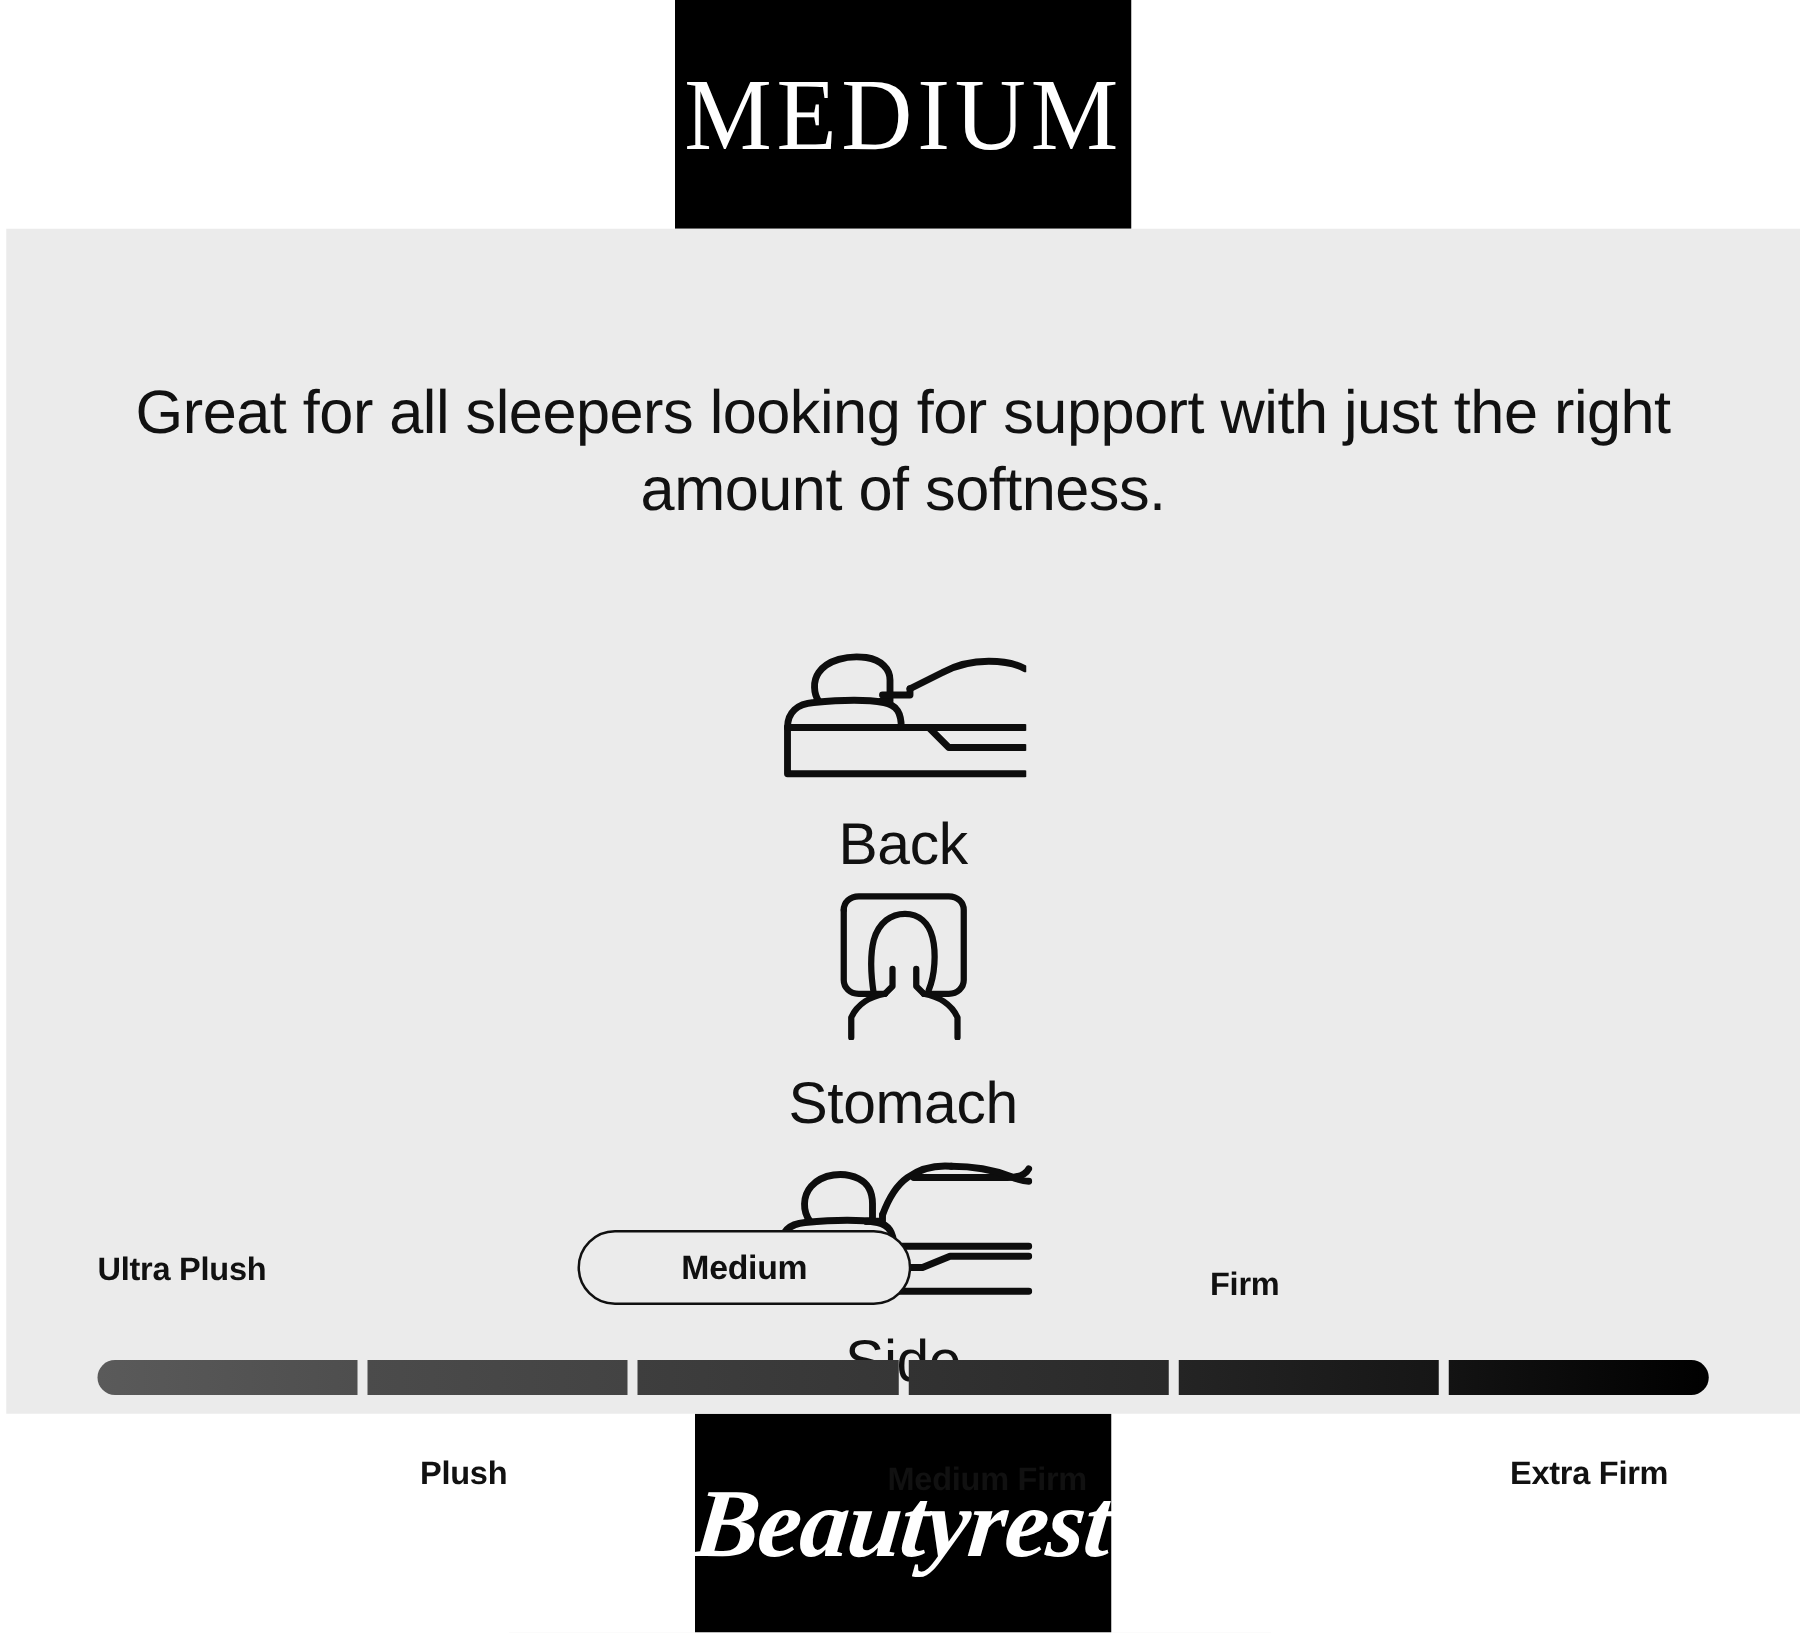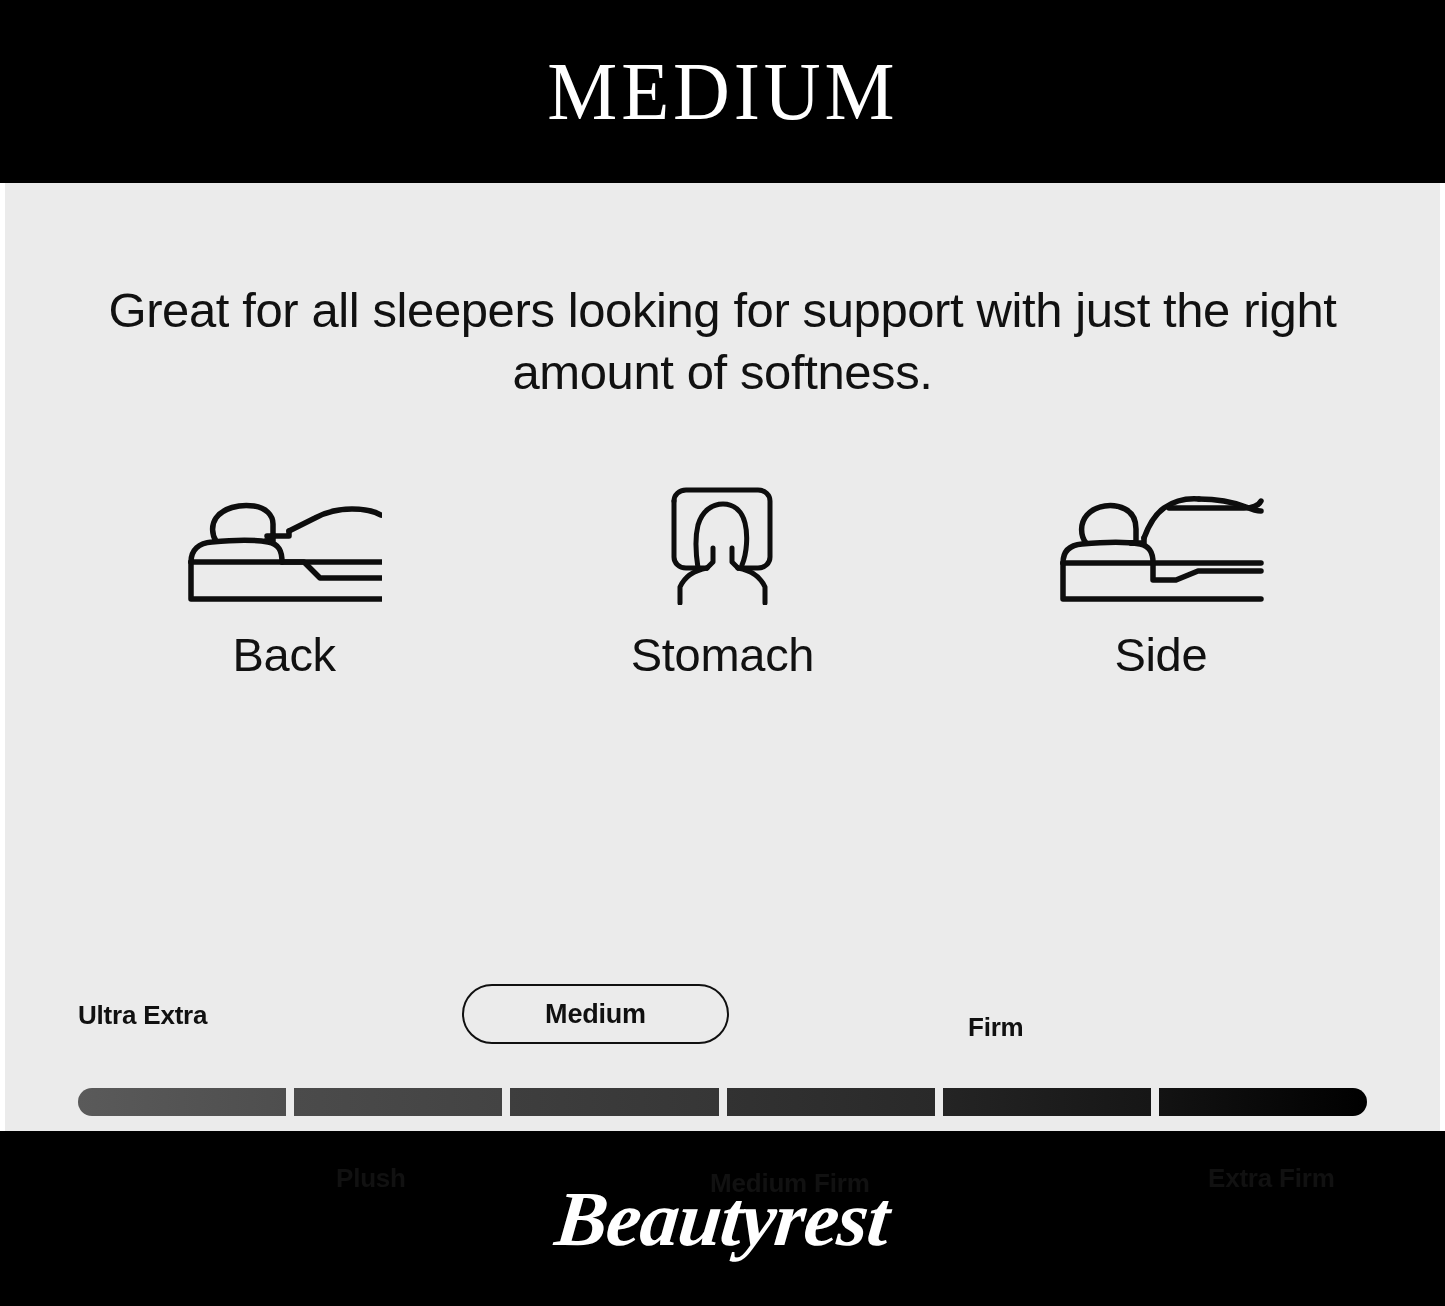--- a/index.html
+++ b/index.html
@@ -15,20 +15,21 @@
     overflow: hidden;
   }
 
   .card {
     position: relative;
     width: 1445px;
     height: 1306px;
     background: #ffffff;
     display: flex;
     flex-direction: column;
+    align-items: center;
   }
 
   
   .header {
     height: 183px;
     background: #000000;
     display: flex;
     align-items: center;
     justify-content: center;
     flex: 0 0 auto;
@@ -53,27 +54,29 @@
   }
 
   .tagline {
     text-align: center;
     color: #111111;
     font-size: 49px;
     line-height: 1.26;
     font-weight: 400;
     padding: 97px 95px 0 95px;
     letter-spacing: -0.4px;
+    margin-top: 20px;
   }
 
   
   .positions {
     display: flex;
     margin-top: 72px;
     padding: 0 60px;
+    flex-direction: column;
   }
 
   .position {
     flex: 1 1 0;
     display: flex;
     flex-direction: column;
     align-items: center;
   }
 
   .position-icon {
@@ -271,21 +274,21 @@
           </svg>
         </div>
         <div class="position-label">Side</div>
       </div>
 
     </div>
 
     <div class="scale">
 
       <div class="scale-top">
-        <div class="scale-label top-ultra">Ultra Extra</div>
+        <div class="scale-label top-ultra">Ultra Plush</div>
 
         <div class="pill">Medium</div>
 
         <div class="scale-label top-firm">Firm</div>
       </div>
 
       <div class="bar">
         <div class="bar-seg" style="background: linear-gradient(to right, rgb(90, 90, 90), rgb(78, 78, 78));"></div>
         <div class="bar-seg" style="background: linear-gradient(to right, rgb(75, 75, 75), rgb(67, 67, 67));"></div>
         <div class="bar-seg" style="background: linear-gradient(to right, rgb(62, 62, 62), rgb(54, 54, 54));"></div>

